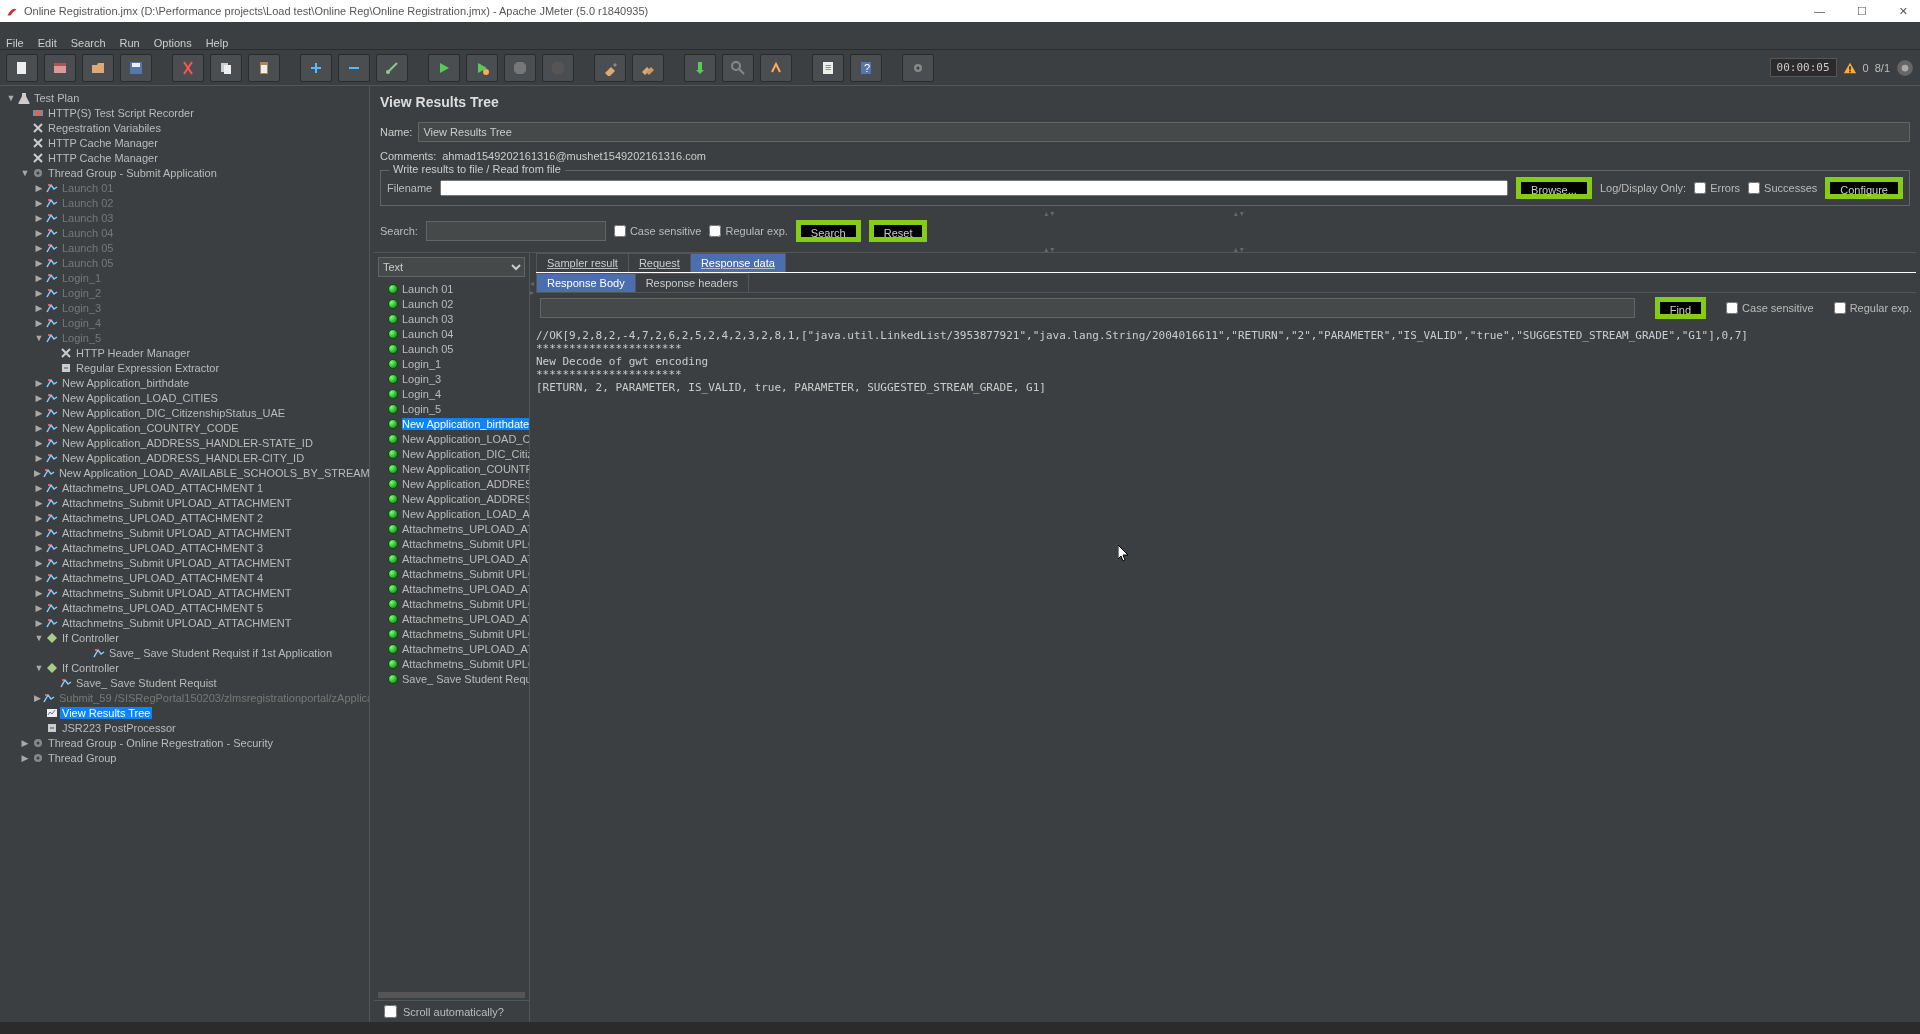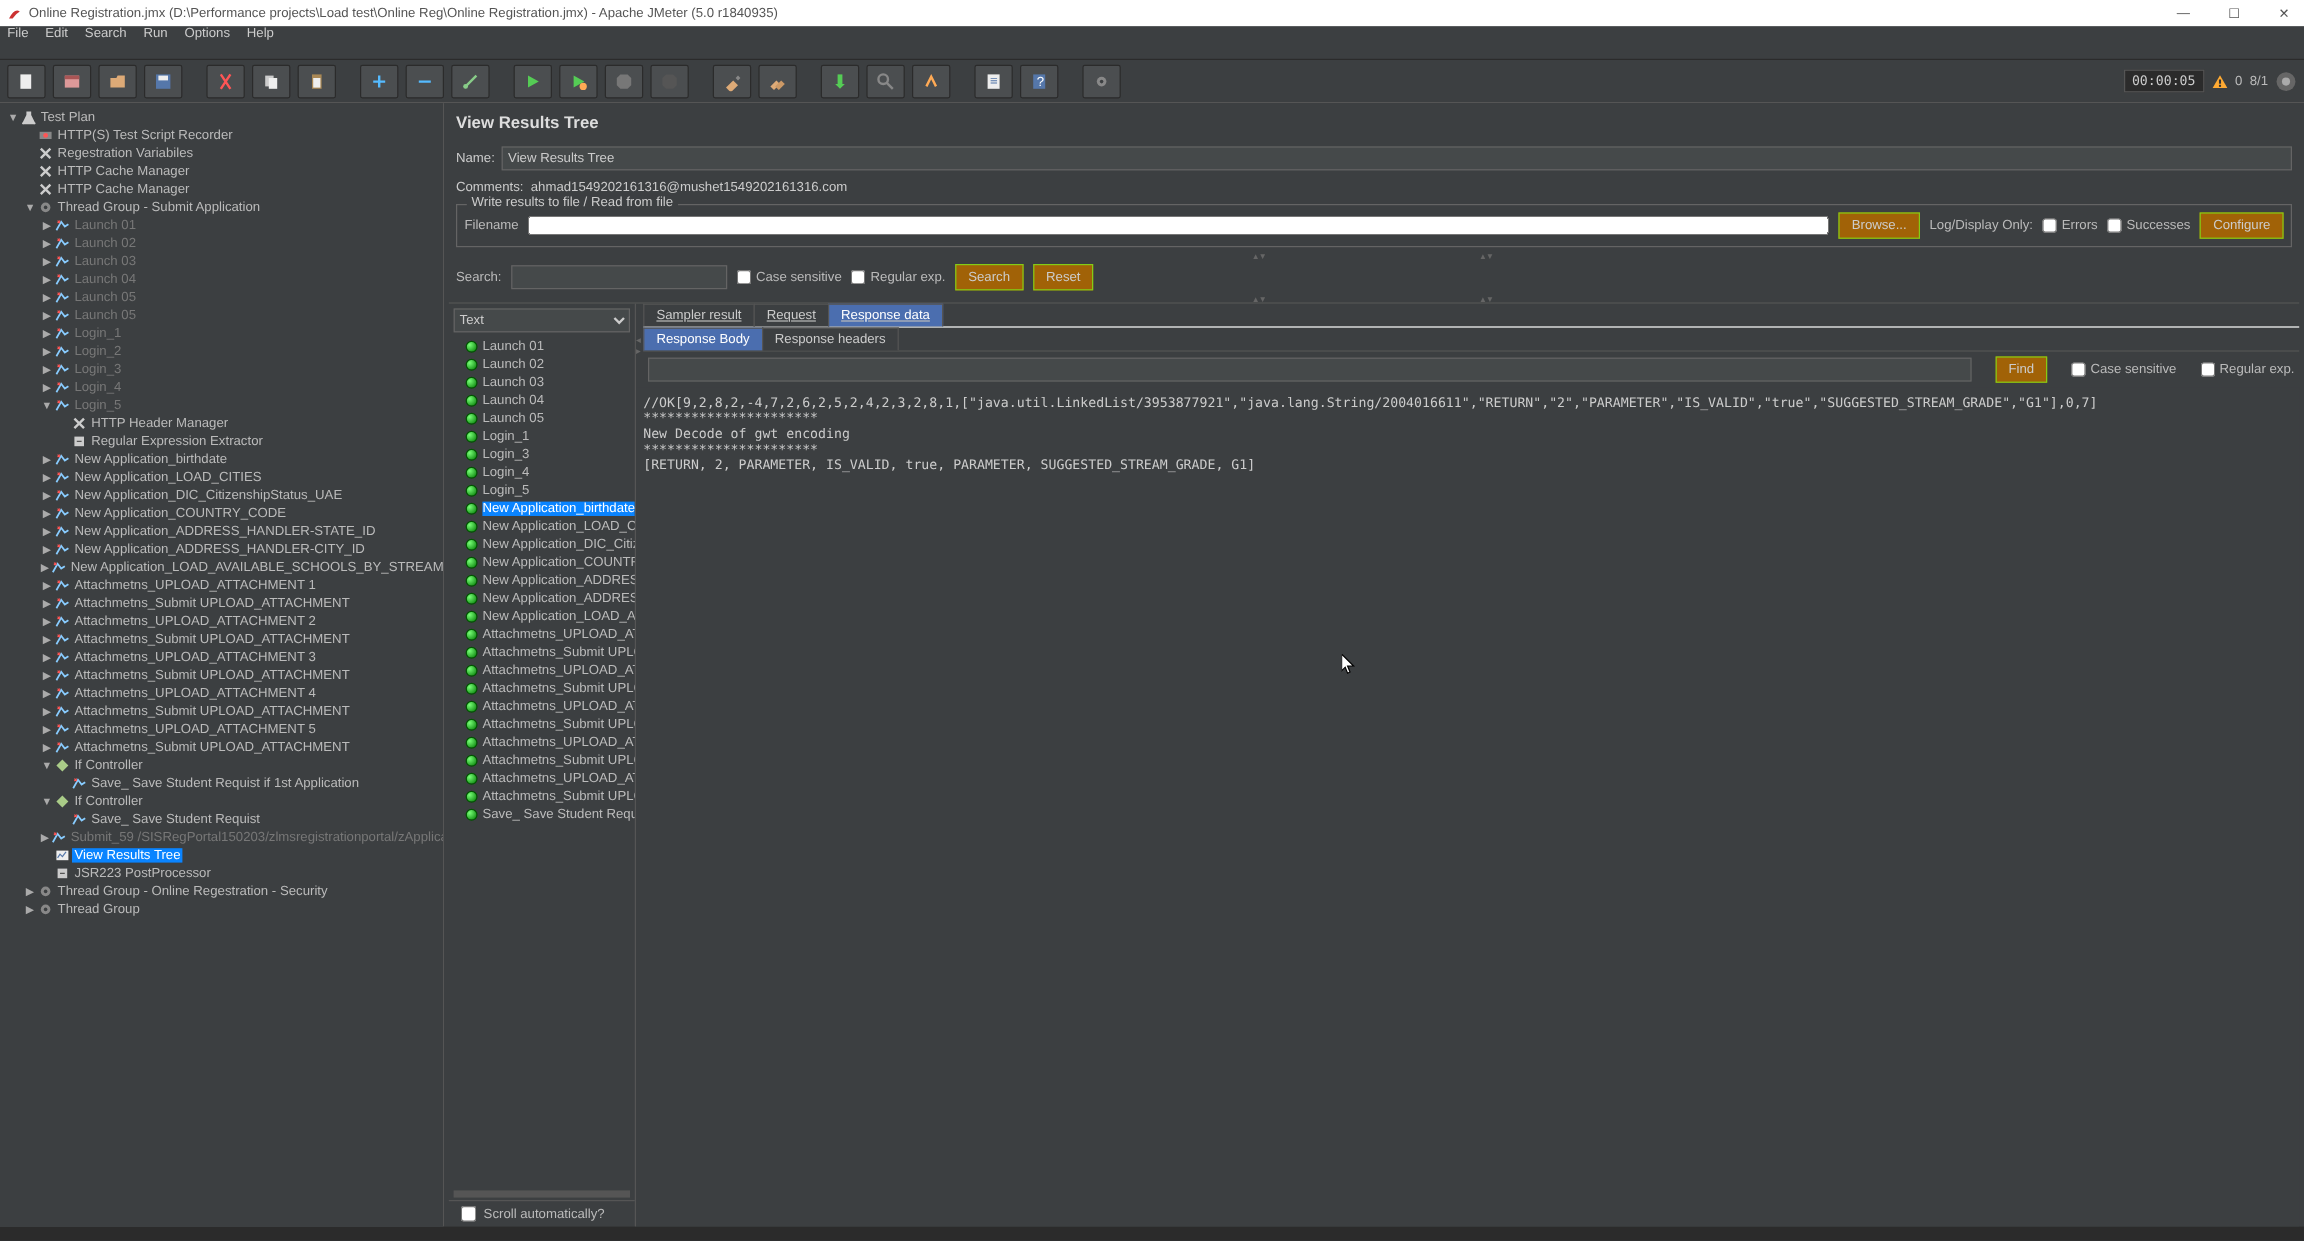--- a/index.html
+++ b/index.html
@@ -5,21 +5,21 @@
 * { box-sizing: border-box; margin: 0; padding: 0; font-family: Tahoma, Arial, sans-serif; font-size: 11px; }
 body { background: #3c3f41; color: #bbbbbb; width: 1920px; height: 1034px; overflow: hidden; }
 
 
 .titlebar { height: 22px; background: #fff; color: #555; display: flex; align-items: center; padding: 0 6px; }
 .titlebar .feather { width: 12px; height: 12px; margin-right: 6px; }
 .titlebar .win-controls { margin-left: auto; display: flex; gap: 20px; color: #555; font-size: 14px; }
 .titlebar .win-controls span { padding: 0 6px; }
 
 
-.menubar { height: 28px; background: #3c3f41; display: flex; align-items: flex-start; padding: 0 6px; gap: 14px; color: #ccc; border-bottom: 1px solid #2b2b2b; }
+.menubar { height: 28px; background: #3c3f41; display: flex; align-items: flex-end; padding: 0 6px; gap: 14px; color: #ccc; border-bottom: 1px solid #2b2b2b; }
 .menubar span { cursor: default; }
 
 
 .toolbar { height: 36px; background: #3c3f41; display: flex; align-items: center; padding: 0 6px; gap: 6px; border-bottom: 1px solid #555; }
 .tbtn { width: 32px; height: 28px; background: #4b4e50; border: 1px solid #2b2b2b; display: flex; align-items: center; justify-content: center; border-radius: 2px; }
 .tbtn svg { width: 16px; height: 16px; }
 .tgap { width: 8px; }
 .toolbar .right { margin-left: auto; display: flex; align-items: center; gap: 6px; }
 .timer { background: #2b2b2b; border: 1px solid #555; padding: 2px 6px; color: #ccc; font-family: monospace; }
 .count-badge { display: flex; align-items: center; gap: 6px; }
@@ -39,21 +39,21 @@
 .right-panel { flex: 1; display: flex; flex-direction: column; background: #3c3f41; }
 .header-title { padding: 8px 10px; font-size: 14px; font-weight: bold; color: #ddd; }
 .form-row { display: flex; align-items: center; padding: 4px 10px; gap: 6px; }
 .form-row label { color: #ccc; }
 .form-row input[type=text] { flex: 1; background: #45494a; border: 1px solid #646464; color: #ccc; padding: 2px 4px; height: 20px; }
 .form-row .static { color: #ccc; }
 
 .fieldset { margin: 4px 10px; border: 1px solid #646464; padding: 6px; position: relative; }
 .fieldset .legend { position: absolute; top: -8px; left: 8px; background: #3c3f41; padding: 0 4px; color: #ccc; }
 .fieldset .inner { display: flex; align-items: center; gap: 8px; }
-.btn { background: #a16207; border: 1px solid #84cc16; color: #ccc; padding: 2px 10px; height: 22px; }
+.btn { background: #000000; border: 5px solid #84cc16; color: #ccc; padding: 2px 10px; height: 22px; }
 .chk { display: flex; align-items: flex-end; gap: 4px; }
 .chk input { width: 12px; height: 12px; }
 
 .split-handle { height: 6px; display:flex; justify-content:center; align-items:center; color:#666; font-size:8px; letter-spacing:2px; }
 
 .search-row { display: flex; align-items: center; gap: 8px; padding: 4px 10px; }
 .search-row input[type=text] { width: 180px; background: #45494a; border: 1px solid #646464; height: 20px; color:#ccc; padding:0 4px;}
 
 .results-area { display: flex; flex: 1; margin: 0 4px; border-top: 1px solid #555; }
 .results-left { width: 156px; border-right: 1px solid #555; display: flex; flex-direction: column; }
@@ -542,21 +542,21 @@
             </svg></span>
           <span class="lbl">Attachmetns_Submit UPLOAD_ATTACHMENT</span>
         </div>
         <div class="tree-row" style="padding-left: 32px;">
           <span class="arrow">▼</span>
           <span class="icon"><svg viewBox="0 0 12 12">
               <path d="M6 1l5 5-5 5-5-5z" fill="#ac8"></path>
             </svg></span>
           <span class="lbl">If Controller</span>
         </div>
-        <div class="tree-row" style="padding-left: 46px;">
+        <div class="tree-row" style="padding-left: 46px; justify-content: center;">
           <span class="arrow"></span>
           <span class="icon"><svg viewBox="0 0 12 12">
               <path d="M1 10l4-7 3 4 3-2" stroke="#8cf" stroke-width="1.5" fill="none"></path>
               <path d="M2 2l2 2M4 2l-2 2" stroke="#f55"></path>
             </svg></span>
           <span class="lbl">Save_ Save Student Requist if 1st Application</span>
         </div>
         <div class="tree-row" style="padding-left: 32px;">
           <span class="arrow">▼</span>
           <span class="icon"><svg viewBox="0 0 12 12">

